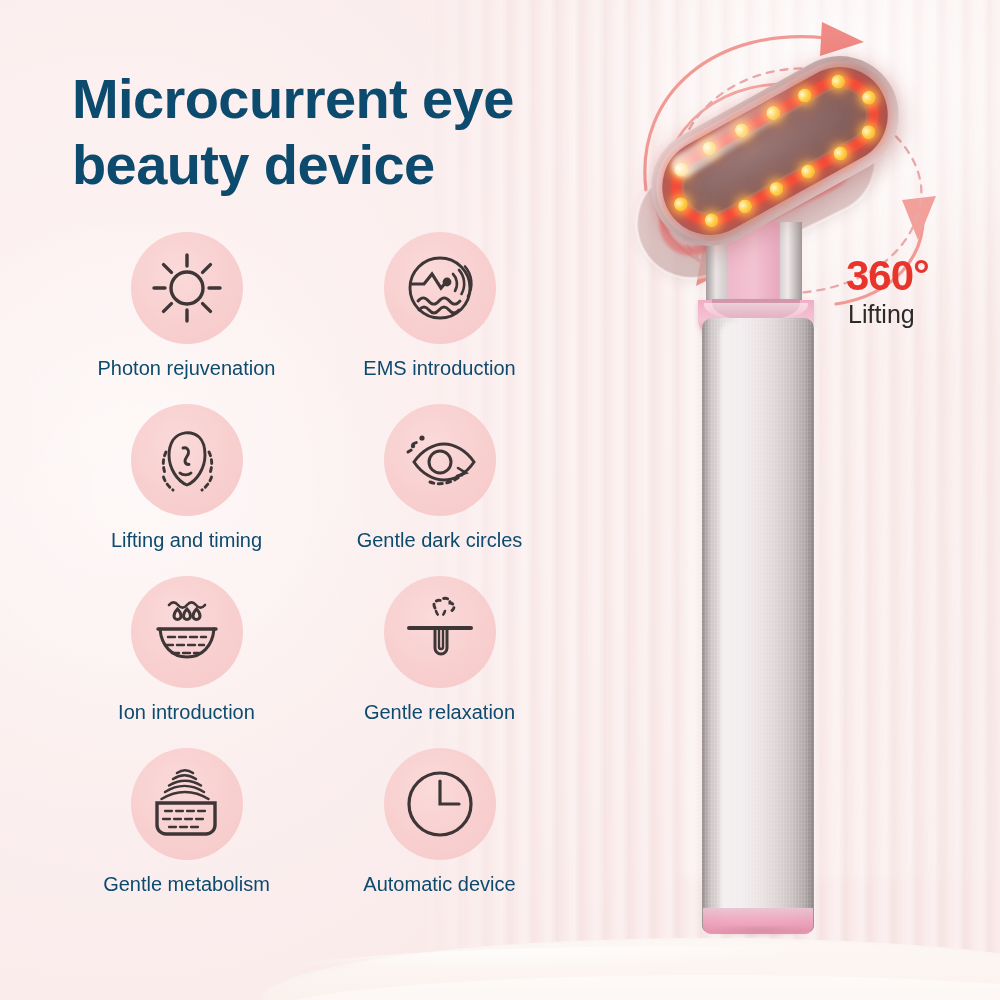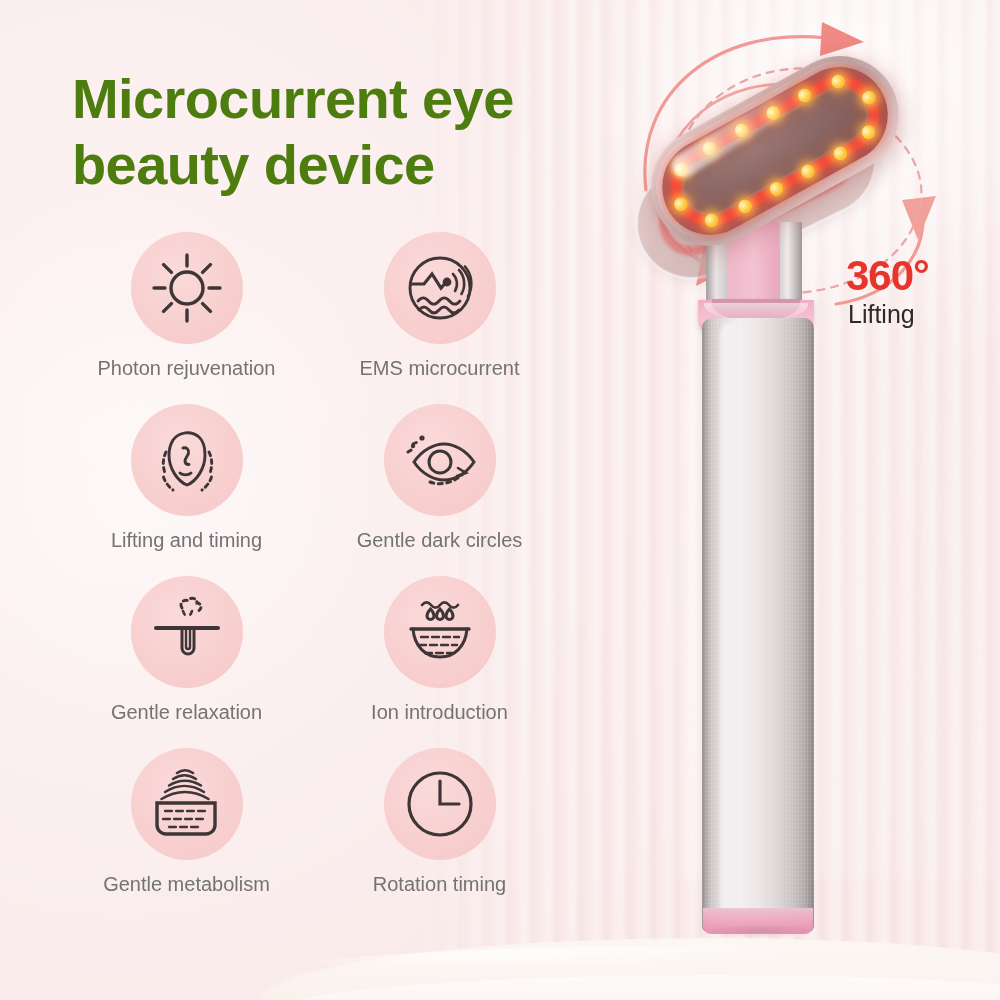--- a/index.html
+++ b/index.html
@@ -63,21 +63,21 @@
   }
   .pedestal-edge{
     position:absolute; left:258px; top:946px; width:900px; height:34px;
     background:radial-gradient(ellipse 50% 100% at 26% 0%, rgba(255,255,255,.85), rgba(255,255,255,0) 72%);
     border-radius:50% 50% 0 0 / 30px 30px 0 0;
   }
 
   
   .title{
     position:absolute; left:72px; top:66px; width:600px;
-    color:#4d7c0f;
+    color:#0c4a6e;
     font-size:56px; line-height:1.18; font-weight:bold;
     letter-spacing:-.6px;
     white-space:pre-line;
   }
 
   
   .features{
     position:absolute; left:60px; top:232px; width:530px;
   }
   .feat-row{ display:flex; }
@@ -88,21 +88,21 @@
   }
   .feat-disc{
     width:112px; height:112px; border-radius:50%;
     background:radial-gradient(circle at 42% 36%, #fbdada 0%, #f8cfcf 55%, #f6c8c8 100%);
     display:flex; align-items:center; justify-content:center;
     position:relative;
   }
   .feat-disc svg{ display:block; }
   .feat-label{
     margin-top:13px;
-    font-size:20px; color:#737373;
+    font-size:20px; color:#0c4a6e;
     text-align:center; white-space:nowrap;
   }
 
   
   .device{ position:absolute; left:600px; top:0; width:400px; height:1000px; }
 
   
   .arcs{ position:absolute; left:0; top:0; width:400px; height:400px; }
 
   
@@ -294,21 +294,21 @@
         <div class="feat-disc">
           <svg width="78" height="78" viewBox="0 0 78 78" fill="none" stroke="#3e3636" stroke-width="2.9" stroke-linecap="round">
             <circle cx="39" cy="39" r="30"></circle>
             <path d="M10 35h13l8-10 9 14 7-8" stroke-width="3.2"></path>
             <circle cx="46" cy="33" r="4.4" fill="#3e3636" stroke="none"></circle>
             <path d="M52 25c4 4 5.5 11 2 17M58 21c5.5 6 7 16 2.5 24M64 17.5c7 8 8.5 20 3 30" stroke-width="2.6"></path>
             <path d="M17 52c3.5-4.2 7-4.2 10.5 0s7 4.2 10.5 0 7-4.2 10.5 0 7 4.2 10.5 0"></path>
             <path d="M18 61c3.3-4 6.7-4 10 0s6.7 4 10 0 6.7-4 10 0 6.7 4 10 0"></path>
           </svg>
         </div>
-        <div class="feat-label">EMS microcurrent</div>
+        <div class="feat-label">EMS introduction</div>
       </div>
     </div>
 
     <div class="feat-row">
       <div class="feat">
         <div class="feat-disc">
           <svg width="76" height="76" viewBox="0 0 76 76" fill="none" stroke="#3e3636" stroke-width="2.9" stroke-linecap="round">
             <path d="M24 18c6-8 18-10 26-3 5 4.5 6 11 6 18 0 13-8 26-18 30-10-4-18-17-18-30 0-5 1-10 4-15z"></path>
             <path d="M34 26c3.5-1 6 1.5 5.5 5-.4 3-3.5 5-3.5 8 0 2.5 2 3.5 4 3.5"></path>
             <path d="M31 51c2.5 2.5 8.5 2.5 11 0"></path>
@@ -331,45 +331,45 @@
             <path d="M58 43l8 5-9 3" stroke-width="2.6"></path>
           </svg>
         </div>
         <div class="feat-label">Gentle dark circles</div>
       </div>
     </div>
 
     <div class="feat-row">
       <div class="feat">
         <div class="feat-disc">
-          <svg width="78" height="76" viewBox="0 0 78 76" fill="none" stroke="#3e3636" stroke-width="3" stroke-linecap="round">
-            <path d="M34 14c-3-4 1-9 5.5-7.5C43 2.5 49 4 49 9c4 0 5.5 5 2 7.5" stroke-dasharray="4 4"></path>
-            <path d="M35 17c1 3 2.5 5 4.5 6M44 17c-1 3-2.5 5-4.5 6" stroke-dasharray="4 4" stroke-width="2.5"></path>
-            <path d="M8 34h62" stroke-width="4"></path>
-            <path d="M34 34v20a6 6 0 0 0 12 0V34"></path>
-            <path d="M38 34v19a2 2 0 0 0 4 0V34" stroke-width="2.4"></path>
-          </svg>
-        </div>
-        <div class="feat-label">Gentle relaxation</div>
-      </div>
-
-      <div class="feat">
-        <div class="feat-disc">
           <svg width="80" height="72" viewBox="0 0 80 72" fill="none" stroke="#3e3636" stroke-width="3" stroke-linecap="round">
             <path d="M22 9c3-3.6 6-3.6 9 0s6 3.6 9 0 6-3.6 9 0 6 3.6 9 0" stroke-width="2.7"></path>
             <path d="M27 20c0-3.4 3.5-7 3.5-7S34 16.6 34 20a3.5 3.5 0 0 1-7 0z"></path>
             <path d="M36.5 20c0-3.4 3.5-7 3.5-7s3.5 3.6 3.5 7a3.5 3.5 0 0 1-7 0z"></path>
             <path d="M46 20c0-3.4 3.5-7 3.5-7S53 16.6 53 20a3.5 3.5 0 0 1-7 0z"></path>
             <path d="M11 33h58" stroke-width="3.4"></path>
             <path d="M13 33c1.5 17 12 28 27 28s25.5-11 27-28"></path>
             <path d="M21 41h7M32 41h7M43 41h7M54 41h5M19 49h7M30 49h7M41 49h7M52 49h5M25 57h7M36 57h7M47 57h5" stroke-width="2.4"></path>
           </svg>
         </div>
         <div class="feat-label">Ion introduction</div>
       </div>
+
+      <div class="feat">
+        <div class="feat-disc">
+          <svg width="78" height="76" viewBox="0 0 78 76" fill="none" stroke="#3e3636" stroke-width="3" stroke-linecap="round">
+            <path d="M34 14c-3-4 1-9 5.5-7.5C43 2.5 49 4 49 9c4 0 5.5 5 2 7.5" stroke-dasharray="4 4"></path>
+            <path d="M35 17c1 3 2.5 5 4.5 6M44 17c-1 3-2.5 5-4.5 6" stroke-dasharray="4 4" stroke-width="2.5"></path>
+            <path d="M8 34h62" stroke-width="4"></path>
+            <path d="M34 34v20a6 6 0 0 0 12 0V34"></path>
+            <path d="M38 34v19a2 2 0 0 0 4 0V34" stroke-width="2.4"></path>
+          </svg>
+        </div>
+        <div class="feat-label">Gentle relaxation</div>
+      </div>
     </div>
 
     <div class="feat-row">
       <div class="feat">
         <div class="feat-disc">
           <svg width="80" height="74" viewBox="0 0 80 74" fill="none" stroke="#3e3636" stroke-width="2.9" stroke-linecap="round">
             <path d="M30 6c5-3.5 11-3.5 16 0" stroke-width="2.5"></path>
             <path d="M26 12c7.5-5 15.5-5 23 0" stroke-width="2.5"></path>
             <path d="M22 18.5c10-6.5 22-6.5 32 0" stroke-width="2.5"></path>
             <path d="M18 25c12.5-8 26.5-8 39 0" stroke-width="2.5"></path>
@@ -381,21 +381,21 @@
         <div class="feat-label">Gentle metabolism</div>
       </div>
 
       <div class="feat">
         <div class="feat-disc">
           <svg width="74" height="74" viewBox="0 0 74 74" fill="none" stroke="#3e3636" stroke-width="3.2" stroke-linecap="round">
             <circle cx="37" cy="37" r="31"></circle>
             <path d="M37 14v23h19"></path>
           </svg>
         </div>
-        <div class="feat-label">Rotation timing</div>
+        <div class="feat-label">Automatic device</div>
       </div>
     </div>
 
   </div>
 
   <div class="device">
 
     <svg class="arcs" viewBox="0 0 400 400">
       <g fill="none" stroke="#f19a95" stroke-width="3.2" stroke-linecap="round">
         <path d="M46 190 C 34 92, 118 26, 226 38"></path>

